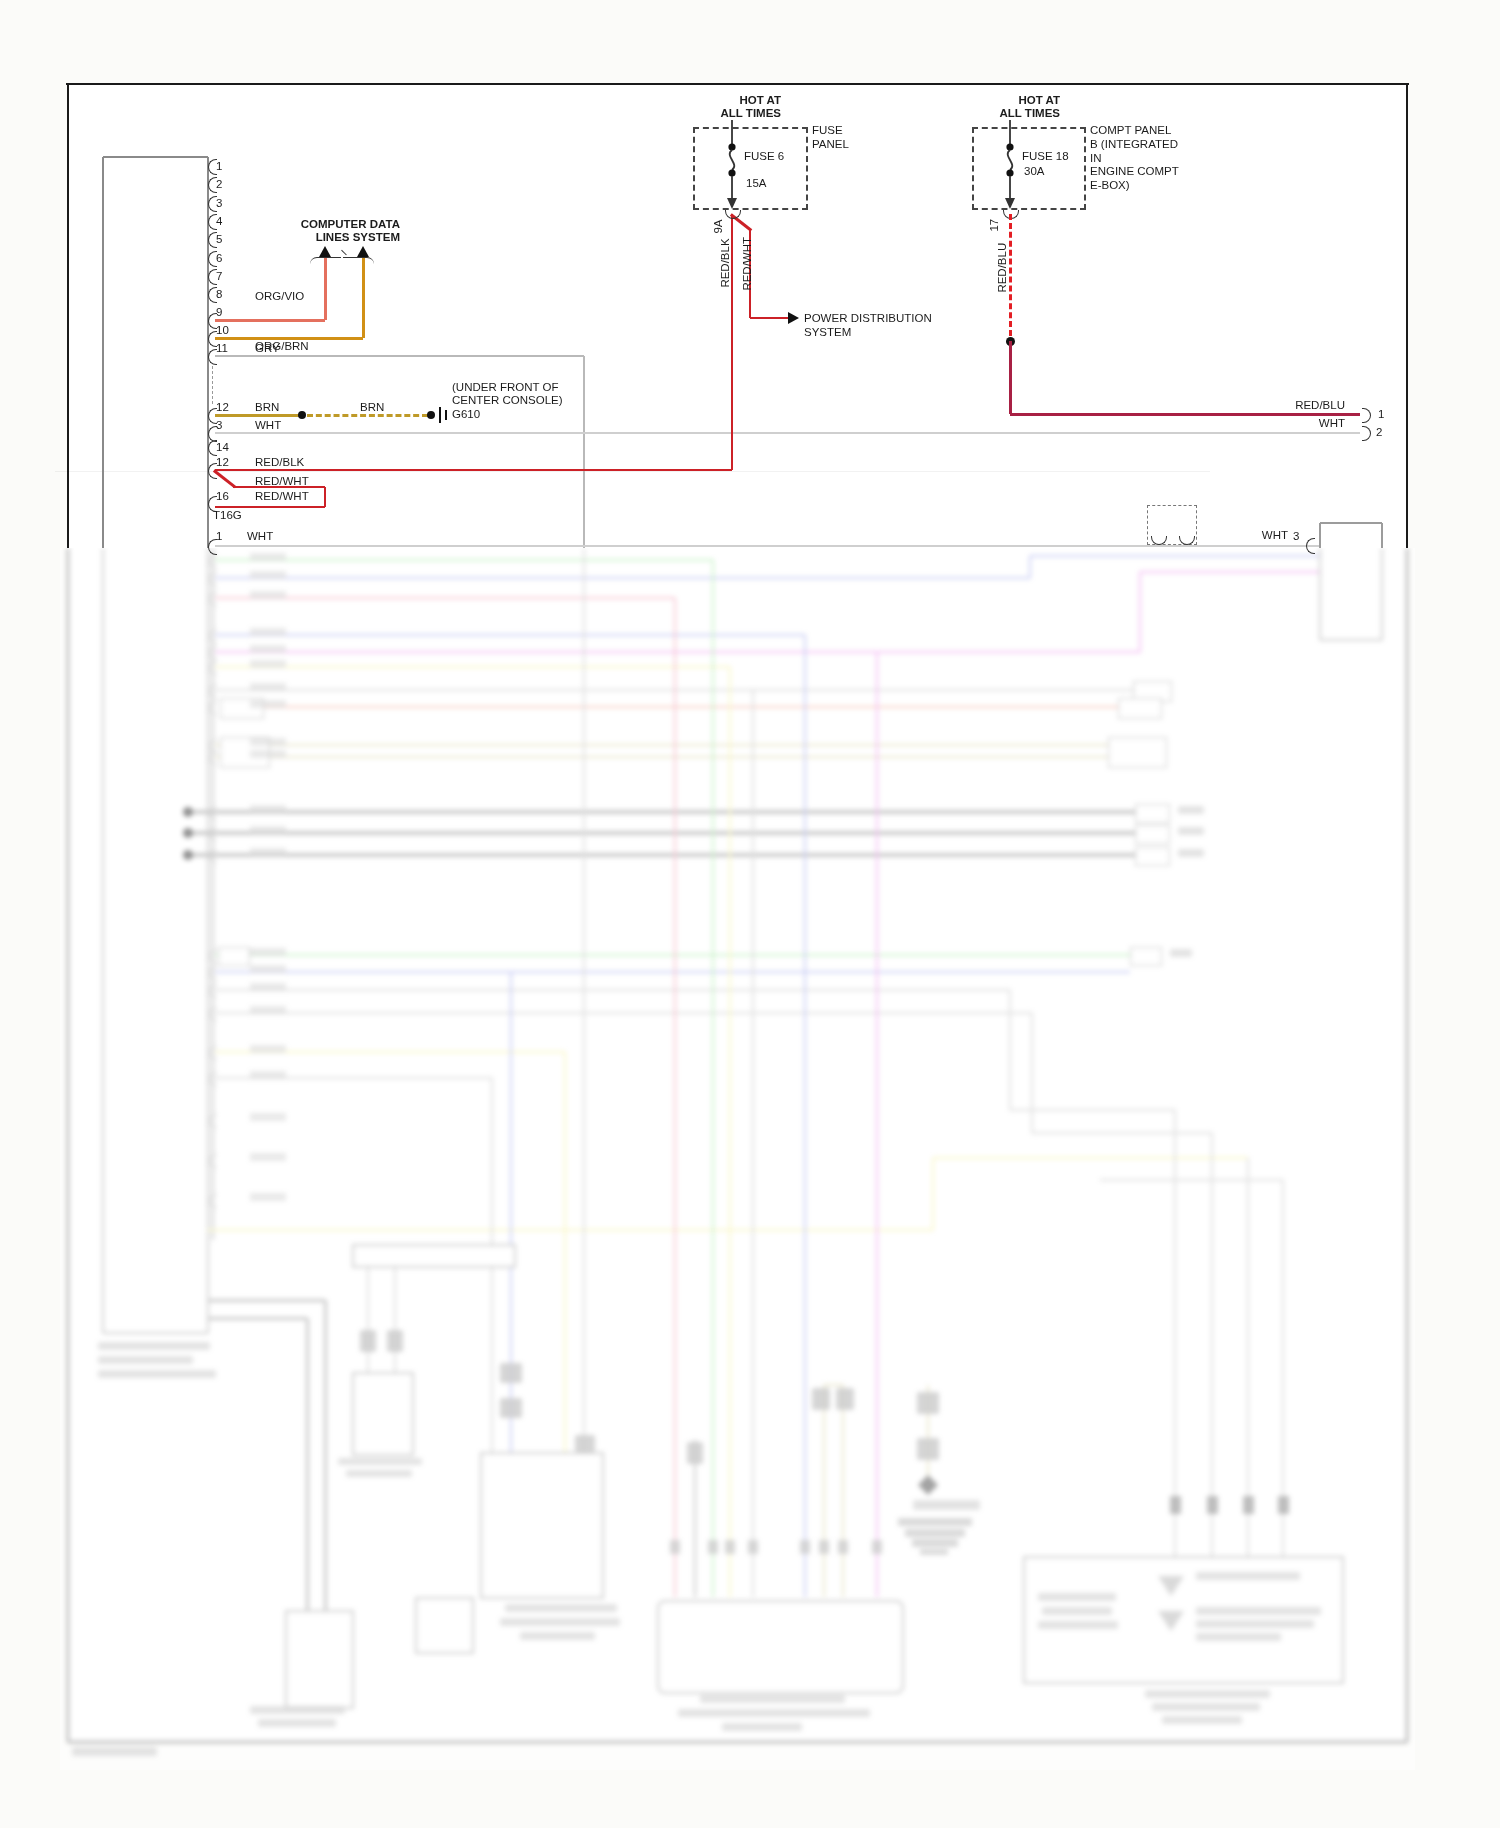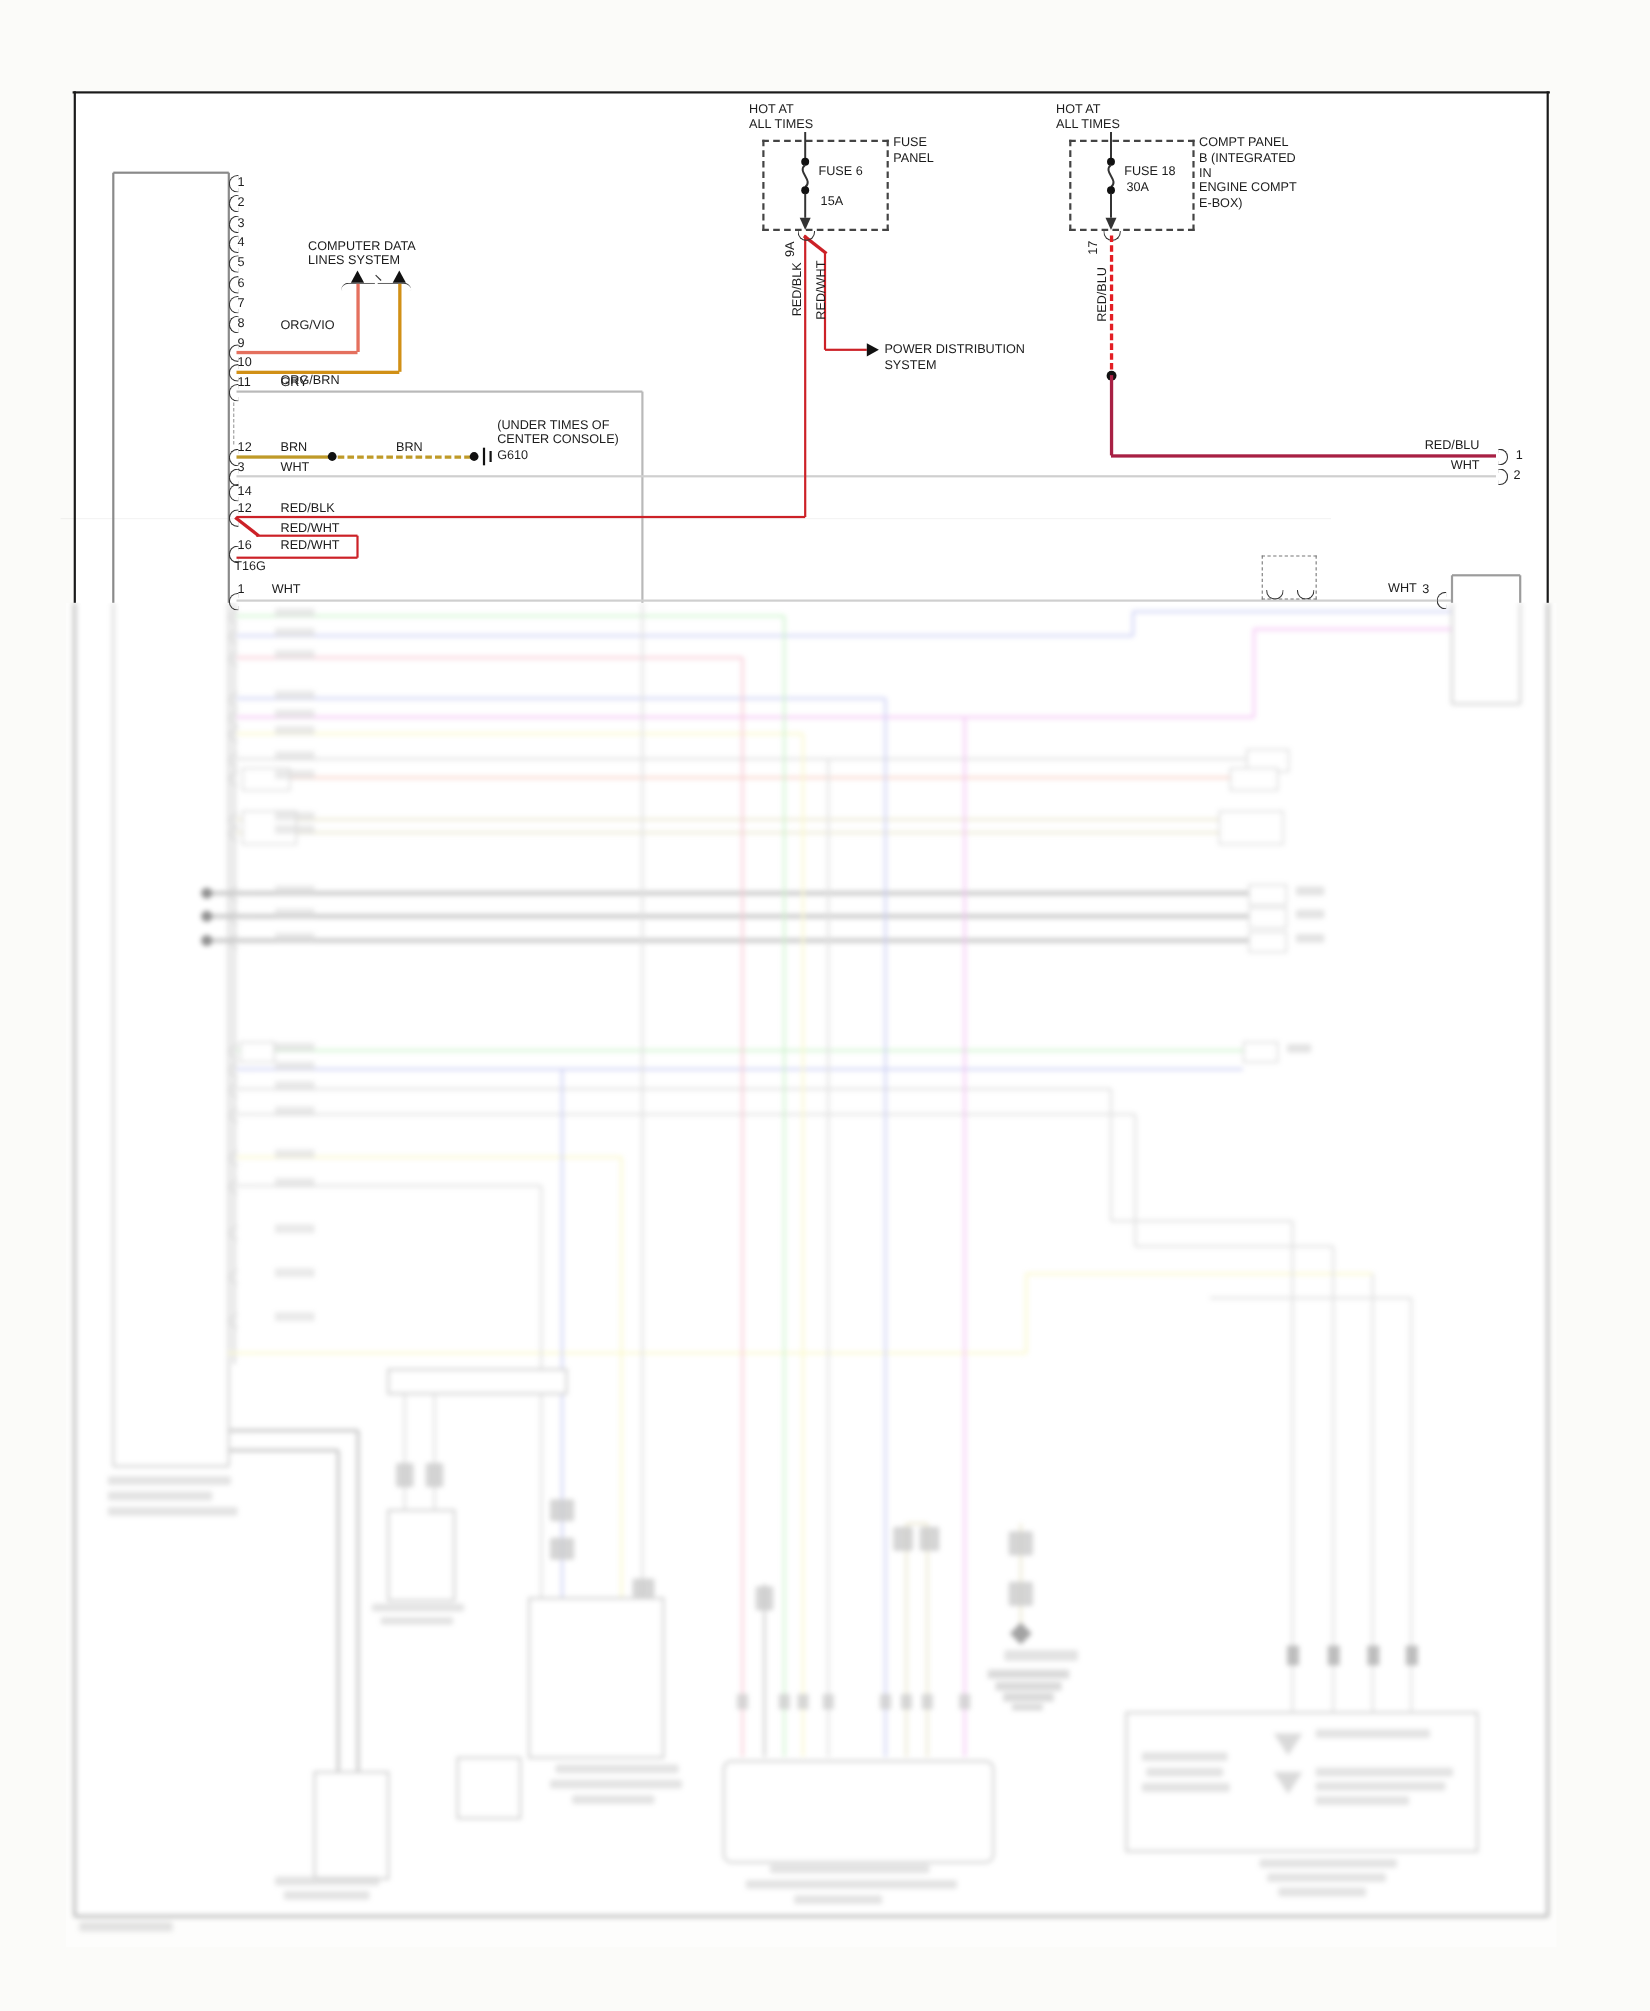--- a/index.html
+++ b/index.html
@@ -4,21 +4,21 @@
 <style>
   html,body{margin:0;padding:0;background:#fbfbf9;}
   #stage{position:relative;width:1500px;height:1828px;background:#fbfbf9;overflow:hidden;
          font-family:"Liberation Sans",sans-serif;}
   #page-bg{position:absolute;left:68px;top:83px;width:1339px;height:1659px;background:#ffffff;}
   #blur{position:absolute;left:0;top:0;width:1500px;height:1828px;filter:blur(2.4px);opacity:.85;
         clip-path:inset(548px 80px 50px 58px);}
   #wash{position:absolute;left:60px;top:548px;width:1355px;height:1222px;background:rgba(255,255,255,.45);}
   #sharp{position:absolute;left:0;top:0;width:1500px;height:1828px;}
   .lbl{position:absolute;font-size:11.5px;line-height:1.15;color:#1c1c1c;white-space:nowrap;}
-  .c{text-align:left;} .r{text-align:right;}
+  .c{text-align:right;font-weight:bold;} .r{text-align:right;}
   .rot{transform:rotate(-90deg);transform-origin:center;}
   .curl{position:absolute;width:8px;height:14px;border:1.5px solid #333;border-right:none;
         border-radius:9px 0 0 9px;background:transparent;}
   .cup{position:absolute;width:14px;height:8px;border:1.5px solid #333;border-top:none;
        border-radius:0 0 10px 10px;background:transparent;}
   .curlR{position:absolute;width:8px;height:13px;border:1.5px solid #333;border-left:none;
         border-radius:0 9px 9px 0;background:transparent;}
   svg{position:absolute;overflow:visible;}
 </style>
 </head>
@@ -284,21 +284,21 @@
       <div style="position: absolute; left: 215px; top: 354.75px; width: 369px; height: 2.5px; background: rgb(185, 185, 185);"></div>
       <div style="position: absolute; left: 582.75px; top: 356px; width: 2.5px; height: 192px; background: rgb(185, 185, 185);"></div>
       <div style="position: absolute; left: 215px; top: 413.5px; width: 85px; height: 3px; background: rgb(191, 154, 40);"></div>
       <div style="position: absolute; left: 298px; top: 411px; width: 8px; height: 8px; border-radius: 50%; background: rgb(17, 17, 17);"></div>
       <div style="position: absolute; left: 307px; top: 413.5px; width: 121px; border-top: 3px dashed rgb(191, 154, 40);"></div>
       <div style="position: absolute; left: 427px; top: 411px; width: 8px; height: 8px; border-radius: 50%; background: rgb(17, 17, 17);"></div>
       <div style="position: absolute; left: 439px; top: 407px; width: 2px; height: 16px; background: rgb(17, 17, 17);"></div>
       <div style="position: absolute; left: 445.25px; top: 410px; width: 1.5px; height: 10px; background: rgb(17, 17, 17);"></div>
       <div class="lbl" style="position: absolute; left: 452px; top: 408px; width: 50px;">G610</div>
       <div class="lbl" style="position: absolute; left: 360px; top: 401px; width: 40px;">BRN</div>
-      <div class="lbl" style="position: absolute; left: 452px; top: 381px; width: 120px;">(UNDER TIMES OF</div>
+      <div class="lbl" style="position: absolute; left: 452px; top: 381px; width: 120px;">(UNDER FRONT OF</div>
       <div class="lbl" style="position: absolute; left: 452px; top: 394px; width: 120px;">CENTER CONSOLE)</div>
       <div style="position: absolute; left: 215px; top: 431.75px; width: 1145px; height: 2.5px; background: rgb(207, 207, 207);"></div>
       <div style="position: absolute; left: 215px; top: 468.75px; width: 517px; height: 2.5px; background: rgb(204, 33, 39);"></div>
       <div style="position: absolute; left: 730.75px; top: 214px; width: 2.5px; height: 256px; background: rgb(204, 33, 39);"></div>
       <div style="position: absolute; left: 214px; top: 469px; width: 27px; height: 2.5px; background: rgb(204, 33, 39); transform: rotate(38deg); transform-origin: left center;"></div>
       <div style="position: absolute; left: 233px; top: 485.75px; width: 92px; height: 2.5px; background: rgb(204, 33, 39);"></div>
       <div style="position: absolute; left: 323.75px; top: 487px; width: 2.5px; height: 20px; background: rgb(204, 33, 39);"></div>
       <div style="position: absolute; left: 215px; top: 505.75px; width: 110px; height: 2.5px; background: rgb(204, 33, 39);"></div>
       <div style="position: absolute; left: 731px; top: 213px; width: 26px; height: 2.5px; background: rgb(204, 33, 39); transform: rotate(38deg); transform-origin: left center;"></div>
       <div style="position: absolute; left: 748.75px; top: 229px; width: 2.5px; height: 89px; background: rgb(204, 33, 39);"></div>

